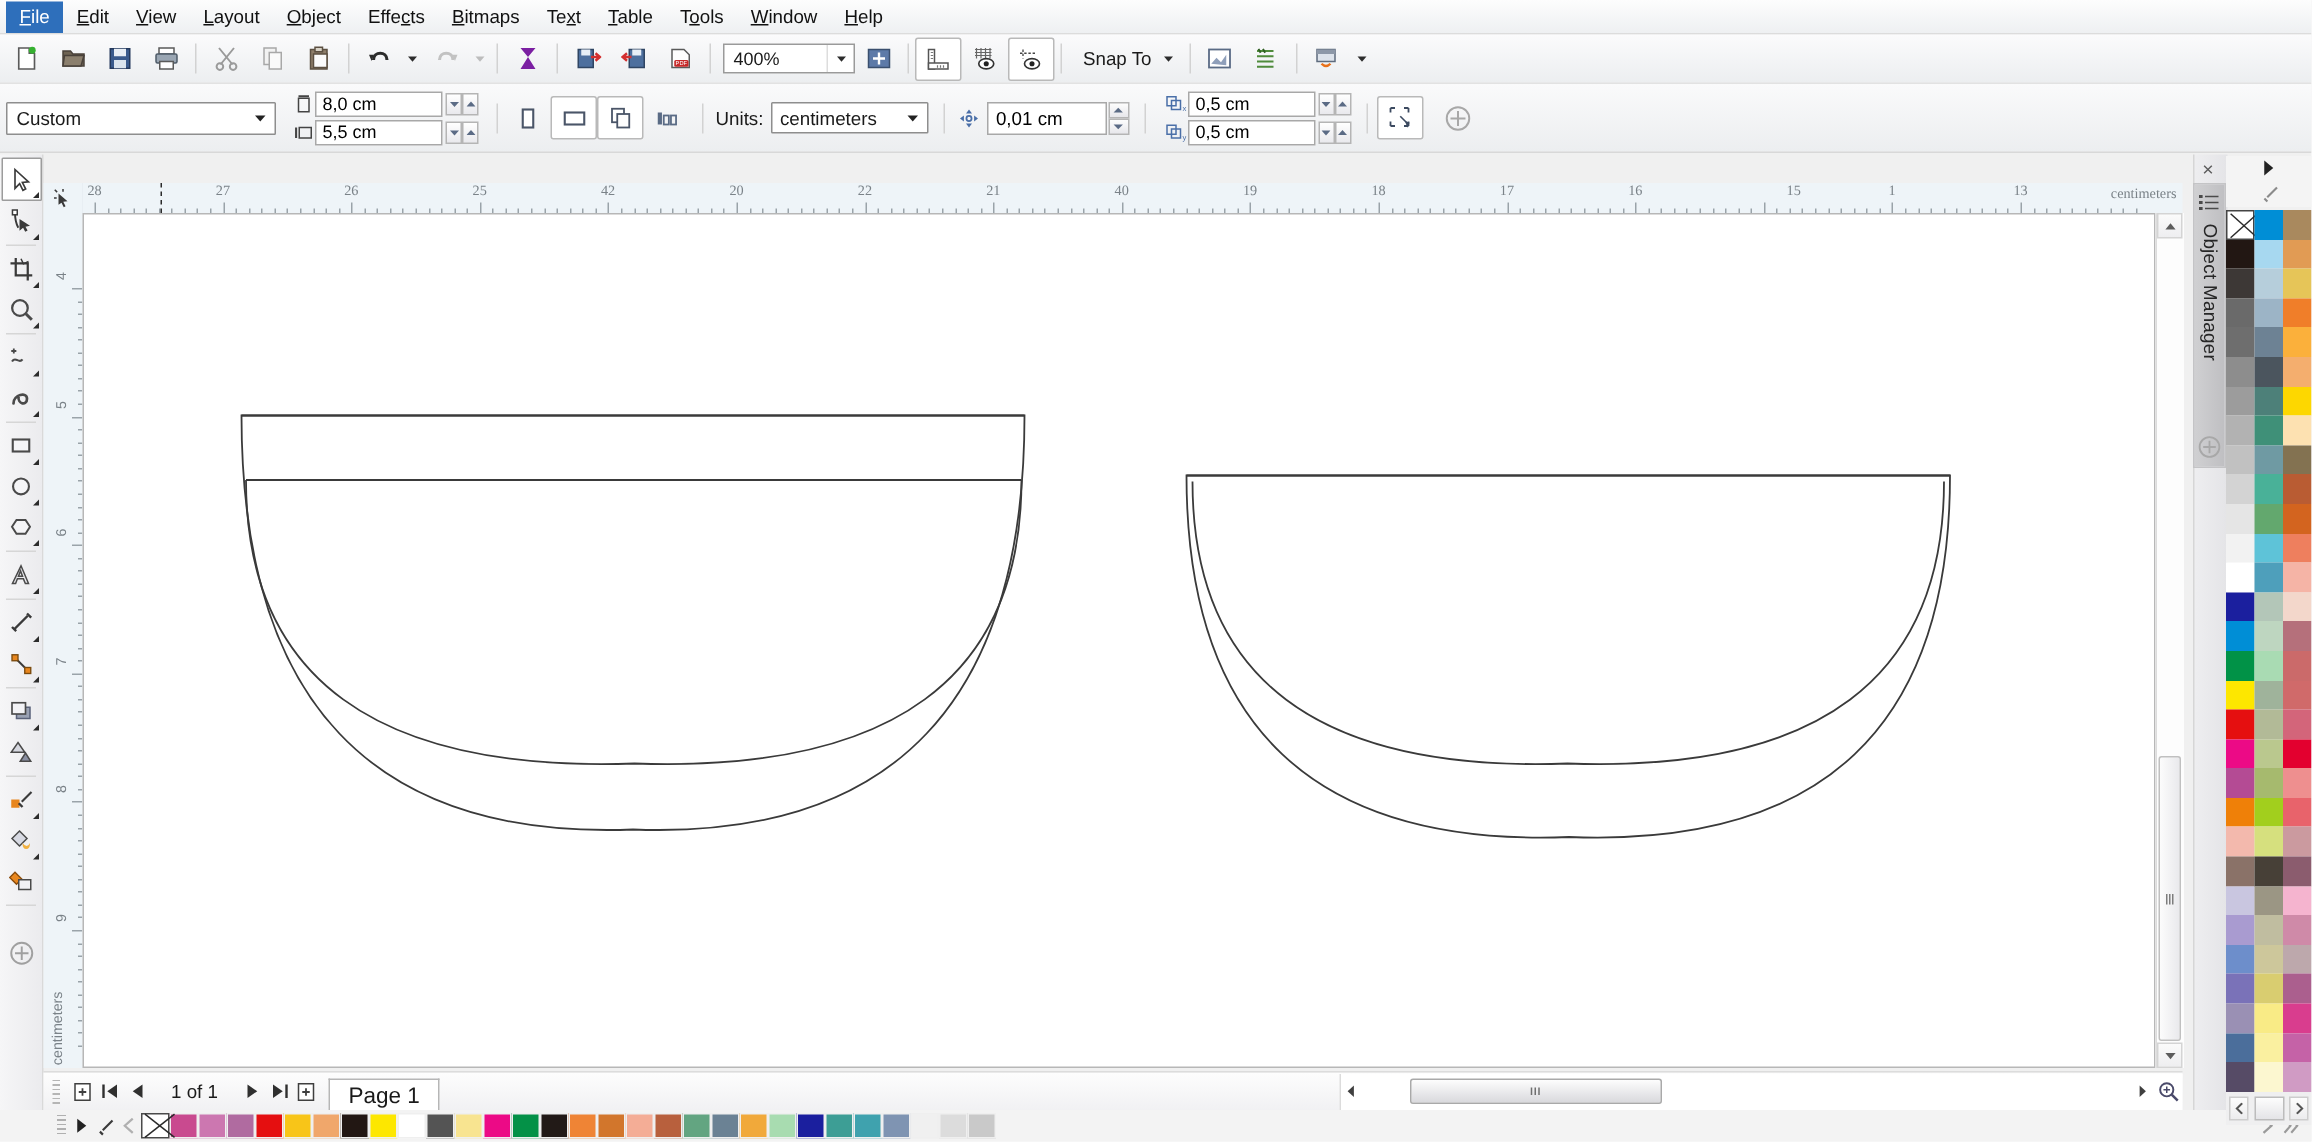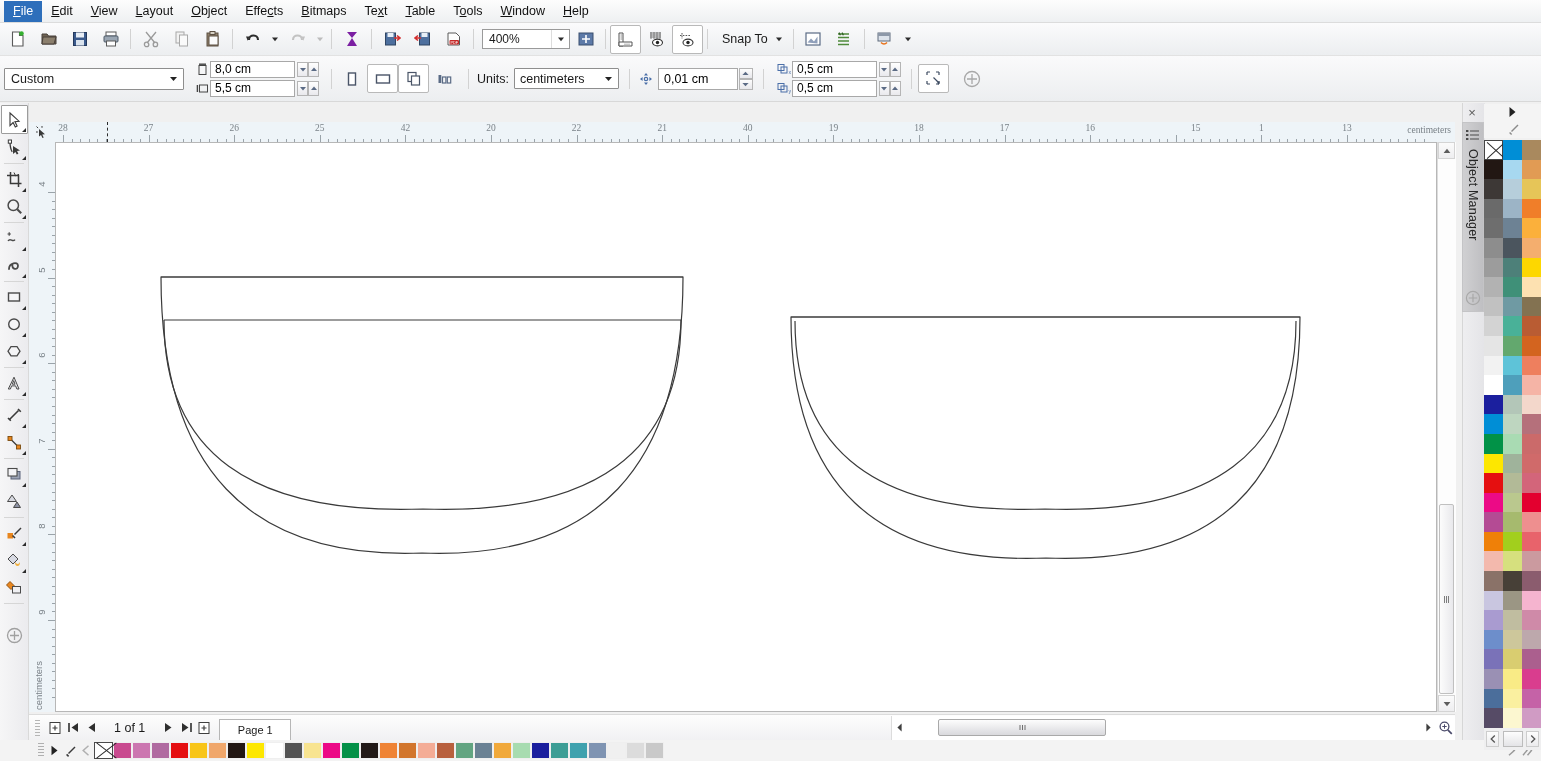--- a/index.html
+++ b/index.html
@@ -206,21 +206,21 @@
     display:flex;align-items:center;box-sizing:border-box;
   }
   .pb-btn{
     width:18px;height:20px;display:flex;align-items:center;justify-content:center;
     color:#333;font-size:11px;cursor:default;
   }
   .pb-count{font-size:12.5px;padding:0 14px;white-space:nowrap;}
   .pagetab{
     height:21px;min-width:72px;background:#fff;border:1px solid #b6b6b6;
     border-bottom:none;display:flex;align-items:center;justify-content:center;
-    font-size:11px;margin-left:6px;padding:0 12px;box-sizing:border-box;
+    font-size:15px;margin-left:6px;padding:0 12px;box-sizing:border-box;
     position:relative;top:2px;
   }
   .hsplit{width:5px;height:16px;margin:0 6px;
     background:repeating-linear-gradient(to bottom,#b5b5b5 0 1px,transparent 1px 3px);}
   .hscroll-wrap{
     flex:1;height:24px;display:flex;align-items:center;background:#fff;
     border-left:1px solid #dcdcdc;
   }
   .hs-btn{width:14px;height:17px;display:flex;align-items:center;justify-content:center;color:#333;}
   .hs-track{flex:1;height:24px;position:relative;background:#fff;}

